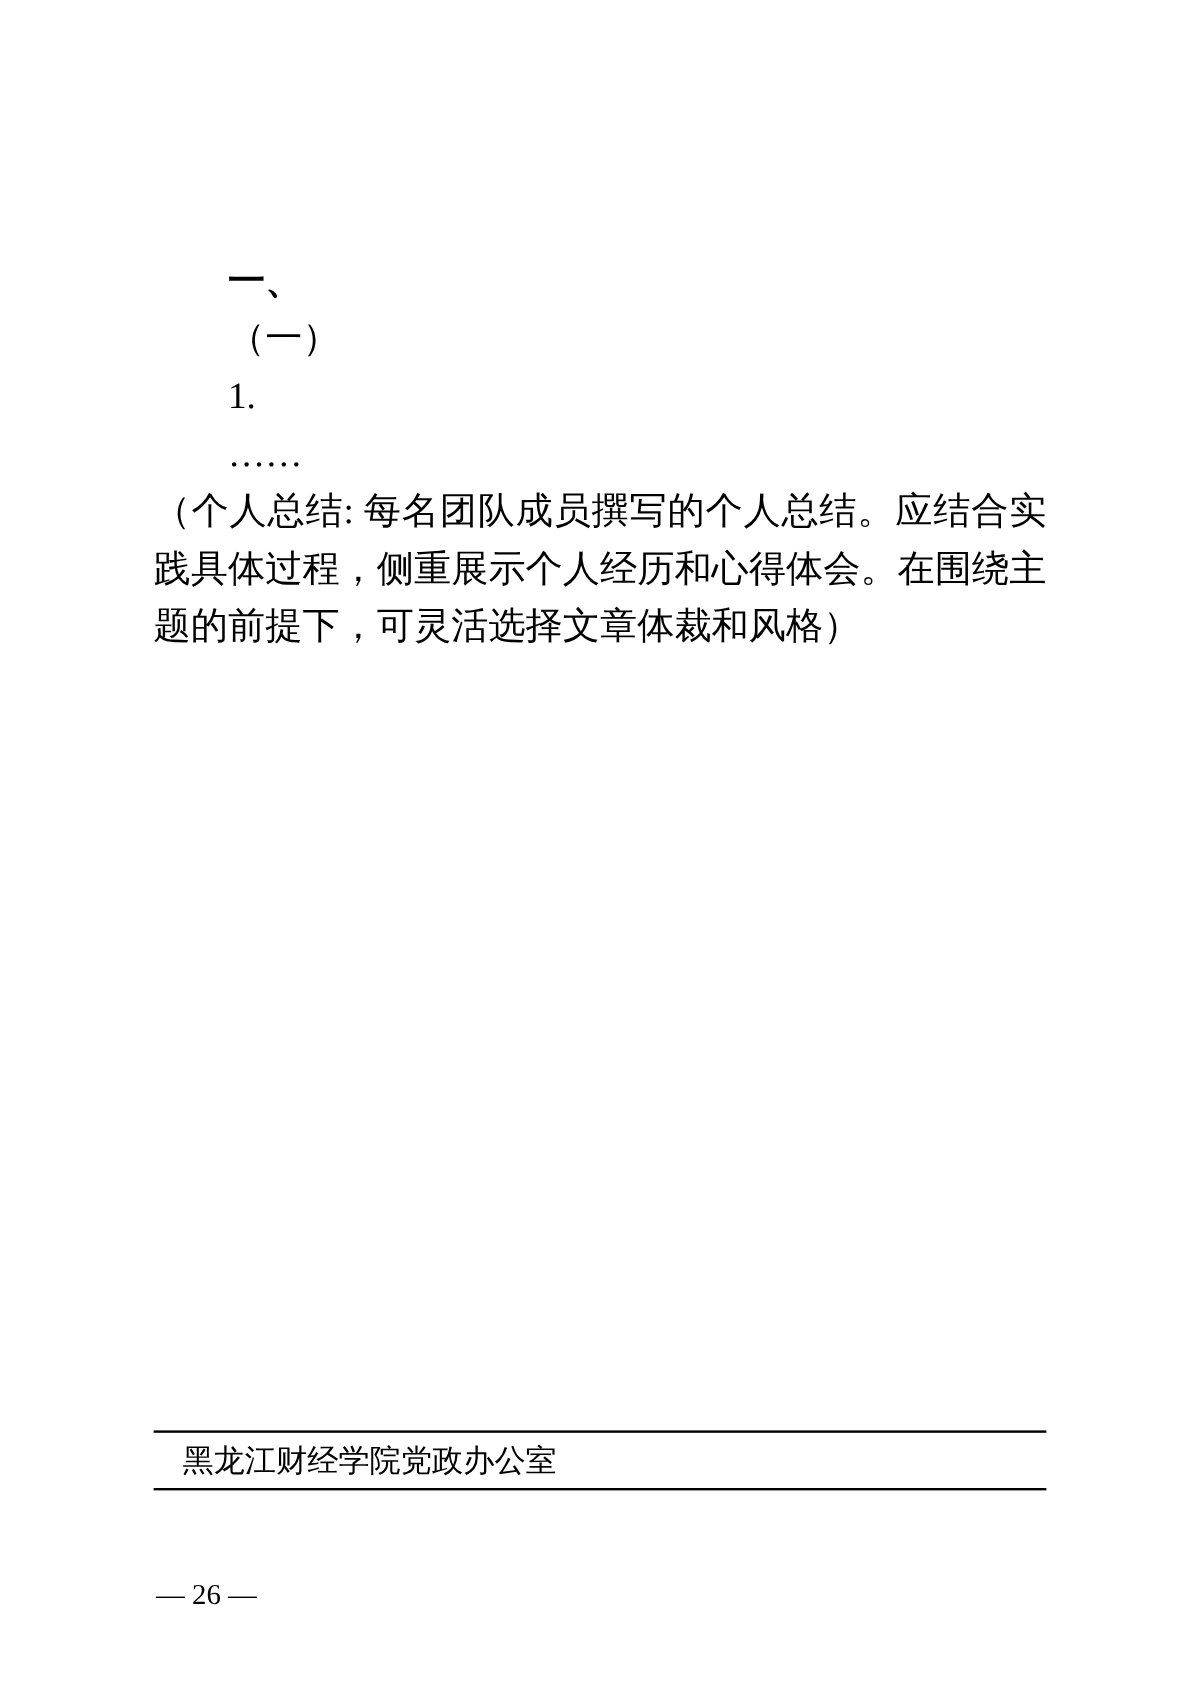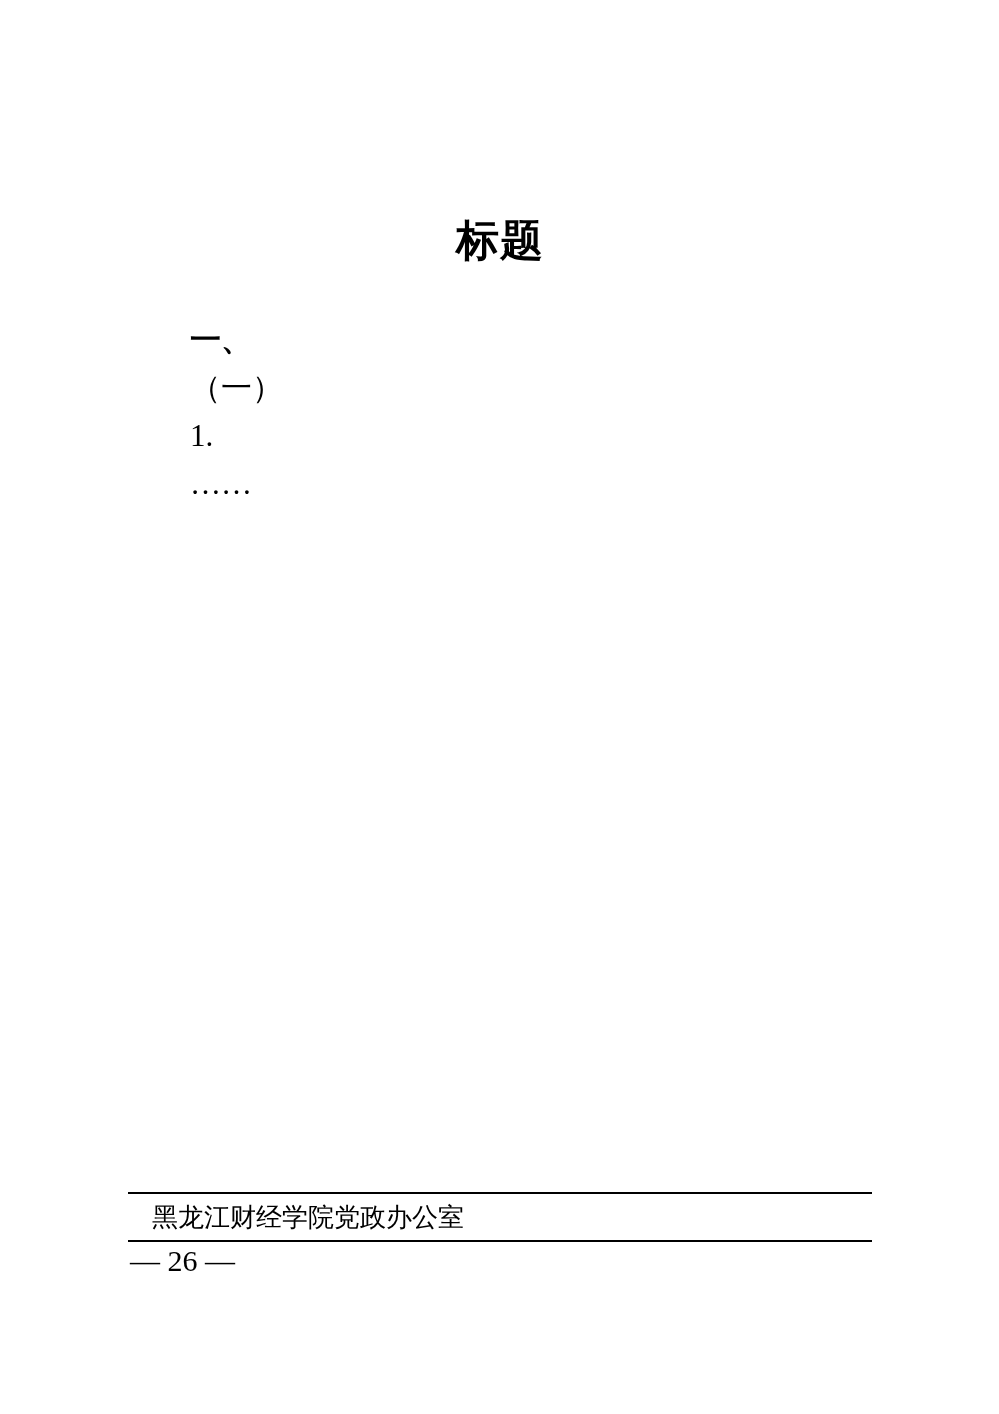--- a/index.html
+++ b/index.html
@@ -49,38 +49,38 @@
     border-bottom: 2px solid #000000;
     display: flex;
     align-items: center;
     justify-content: space-between;
     padding: 0 22px 0 24px;
     font-size: 26px;
   }
   .page-number {
     position: absolute;
     left: 130px;
-    top: 1244px;
-    font-size: 30px;
+    top: 1313px;
+    font-size: 24px;
     line-height: 34px;
   }
 </style>
 </head>
 <body>
 
 <div class="page">
 
   <div class="content">
-    <h1 class="doc-title">标题</h1>
 
     <div class="body-text">
       <p class="indent bold">一、</p>
       <p class="indent">（一）</p>
       <p class="indent">1.</p>
       <p class="indent">……</p>
+      <p>（个人总结: 每名团队成员撰写的个人总结。应结合实践具体过程，侧重展示个人经历和心得体会。在围绕主题的前提下，可灵活选择文章体裁和风格）</p>
     </div>
   </div>
 
   <div class="footer-bar">
     <span>黑龙江财经学院党政办公室</span>
   </div>
 
   <div class="page-number">— 26 —</div>
 
 </div>

